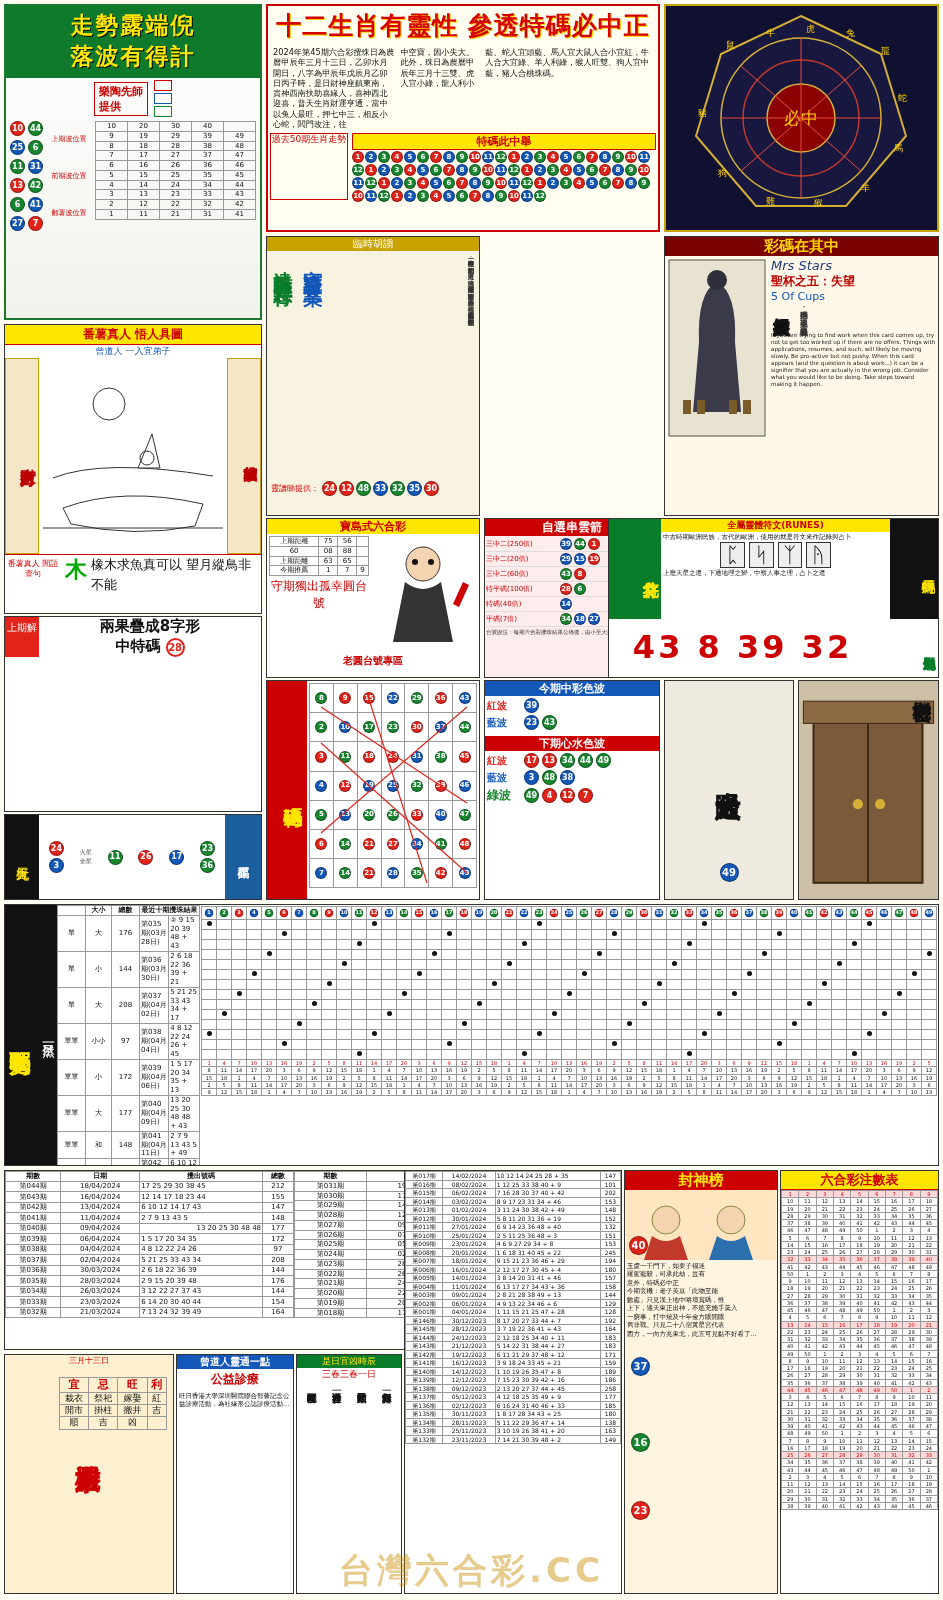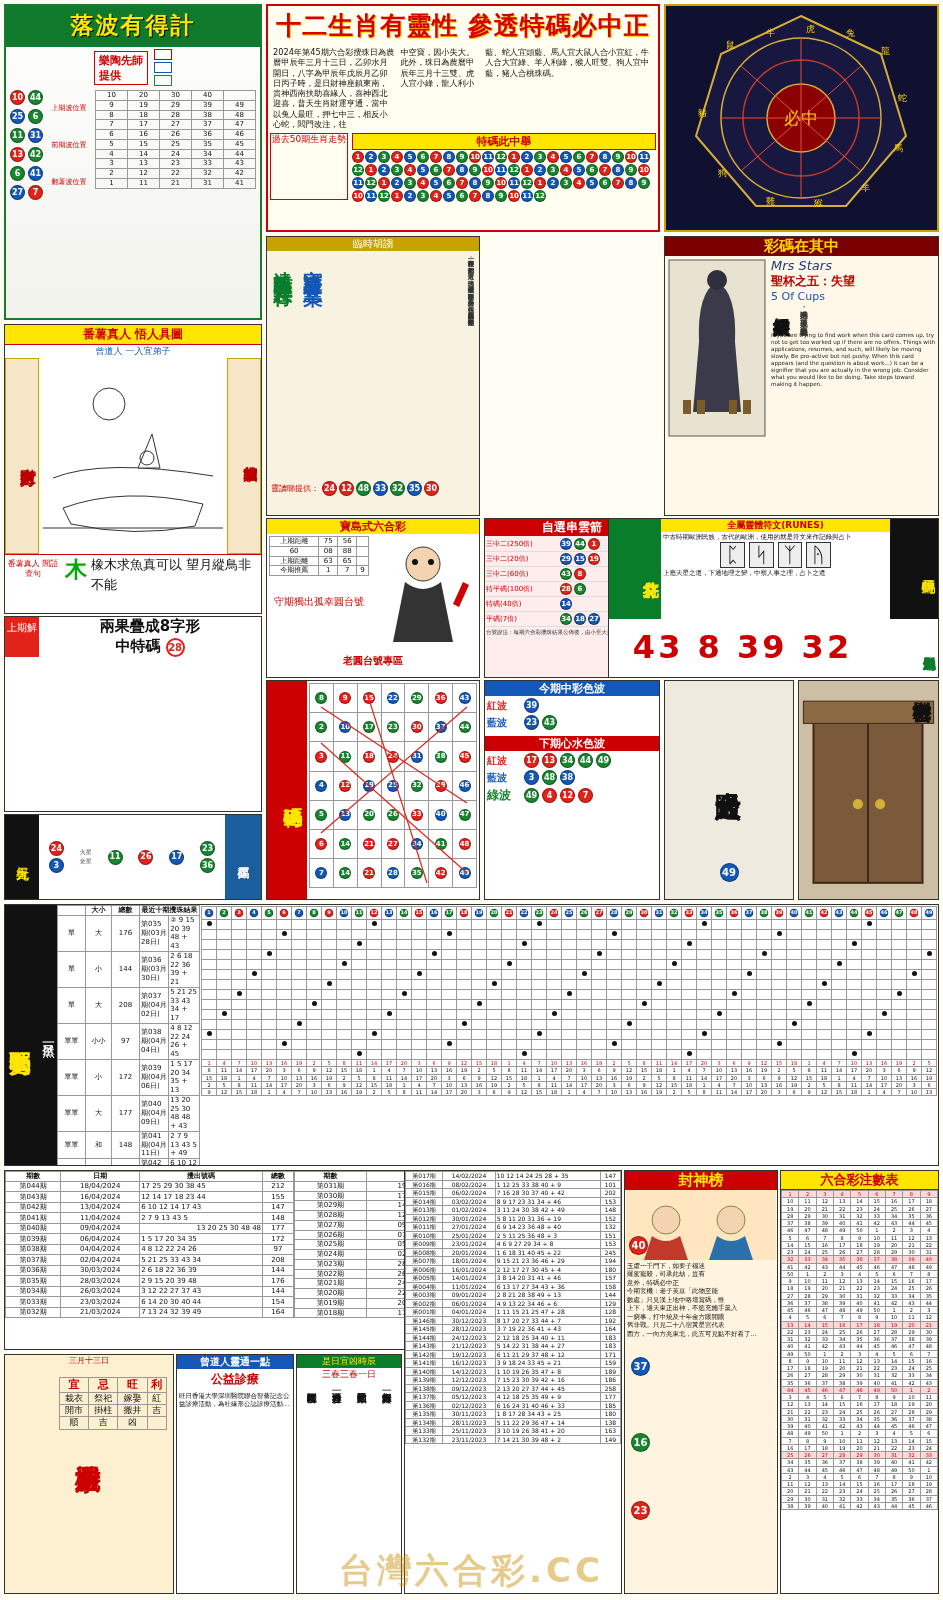--- a/index.html
+++ b/index.html
@@ -71,20 +71,21 @@
     color:rgba(200,140,0,.45); letter-spacing:4px; pointer-events:none;
   }
 </style>
 </head>
 <body>
 
 <div class="page">
 
   <div class="panel" id="hdr-left">
     <div class="title">
+      <div>走勢露端倪</div>
       <div>落波有得計</div>
     </div>
     <div style="display:flex;align-items:center;justify-content:center;gap:6px;padding:2px 0;">
       <div style="border:1px solid #c00;padding:1px 4px;font-size:11px;color:#c00;font-weight:bold;">
         <div>樂陶先師</div>
         <div>提供</div>
       </div>
       <div style="display:flex;flex-direction:column;gap:2px;">
         <span style="display:block;width:18px;height:11px;border:1px solid #c00;"></span>
         <span style="display:block;width:18px;height:11px;border:1px solid #1357b8;"></span>
@@ -441,21 +442,21 @@
                 <td></td>
               </tr>
               <tr>
                 <td>今期推薦</td>
                 <td>1</td>
                 <td>7</td>
                 <td>9</td>
               </tr>
             </tbody>
         </table>
-        <div style="font-size:10px;color:#c00;text-align:center;margin-top:19px;">守期獨出孤幸圓台號</div>
+        <div style="font-size:12px;color:#c00;text-align:center;margin-top:2px;">守期獨出孤幸圓台號</div>
       </div>
       <div style="flex:1;position:relative;">
         <svg width="100%" height="100%" viewBox="0 0 100 118">
           <circle cx="48" cy="30" r="17" fill="#f3d3b0" stroke="#333"></circle>
           <path d="M30 48 q18 14 36 0 l12 60 h-60z" fill="#333"></path>
           <circle cx="40" cy="28" r="3" fill="#111"></circle>
             <circle cx="56" cy="28" r="3" fill="#111"></circle>
           <path d="M78 70 l10 -22 6 3 -10 22z" fill="#c00"></path>
         </svg>
       </div>

